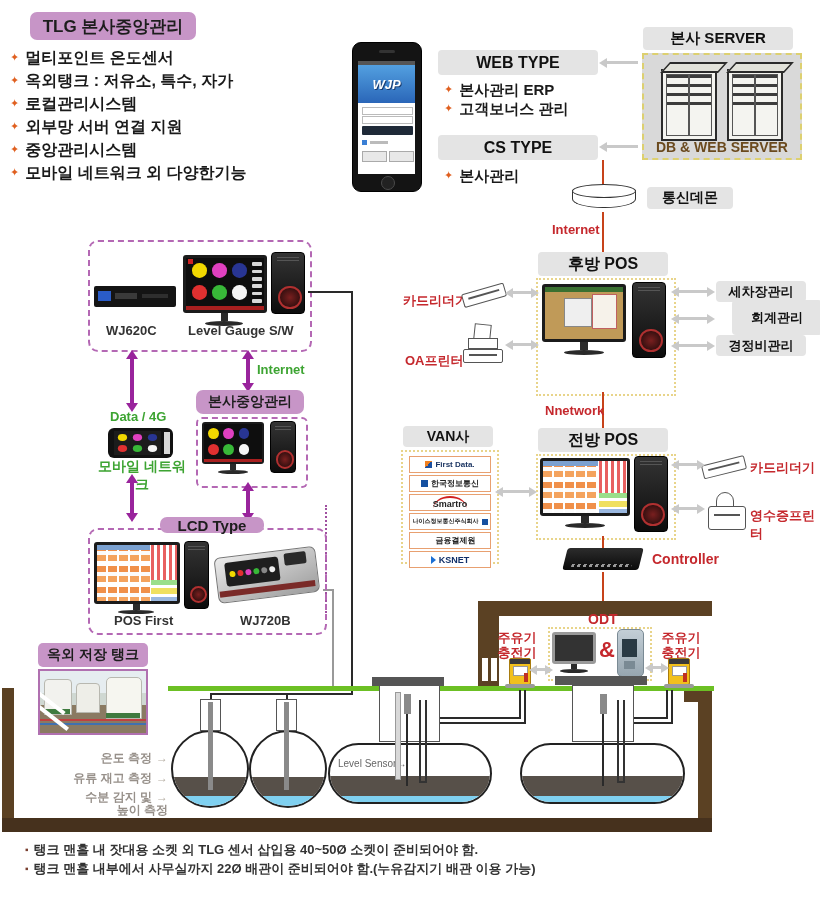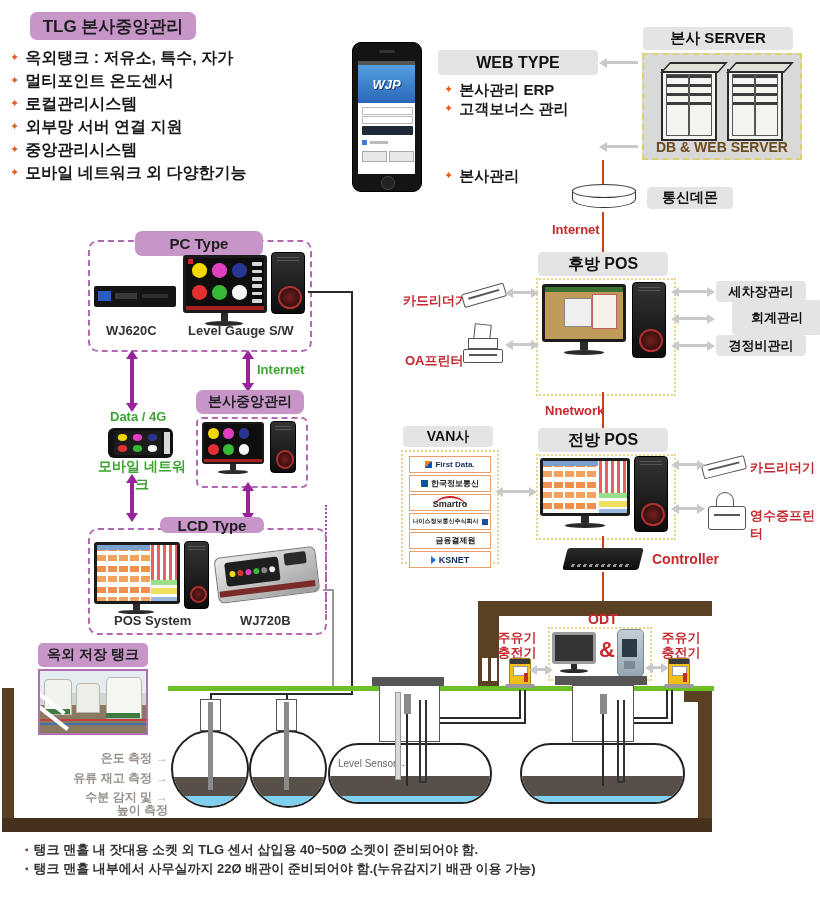--- a/index.html
+++ b/index.html
@@ -82,22 +82,22 @@
 </style>
 </head>
 <body>
 
 <div id="canvas">
 
   <div class="abs hdrP" style="left:30px;top:12px;width:166px;height:28px;font-size:17px;">
       <span>TLG 본사중앙관리</span>
     </div>
   <div class="abs" style="left:10px;top:46px;">
+    <div class="feat"><span class="b">✦</span><span>멀티포인트 온도센서</span></div>
     <div class="feat"><span class="b">✦</span><span>옥외탱크 : 저유소, 특수, 자가</span></div>
-    <div class="feat"><span class="b">✦</span><span>멀티포인트 온도센서</span></div>
     <div class="feat"><span class="b">✦</span><span>로컬관리시스템</span></div>
     <div class="feat"><span class="b">✦</span><span>외부망 서버 연결 지원</span></div>
     <div class="feat"><span class="b">✦</span><span>중앙관리시스템</span></div>
     <div class="feat"><span class="b">✦</span><span>모바일 네트워크 외 다양한기능</span></div>
   </div>
 
   <div class="abs" style="left:352px;top:42px;width:68px;height:148px;background:#141414;border-radius:9px;border:1px solid #000;">
     <div class="abs" style="left:26px;top:7px;width:16px;height:3px;background:#333;border-radius:2px;"></div>
     <div class="abs" style="left:5px;top:18px;width:57px;height:113px;background:#fff;">
       <div class="abs" style="left:0;top:0;width:100%;height:4px;background:#555;"></div>
@@ -113,20 +113,23 @@
       <div class="abs" style="left:31px;top:90px;width:23px;height:9px;background:#e8e8e8;border:1px solid #aaa;"></div>
     </div>
     <div class="abs" style="left:28px;top:133px;width:12px;height:12px;border:1px solid #4a4a4a;border-radius:50%;background:#222;"></div>
   </div>
 
   <div class="abs hdrG" style="left:438px;top:50px;width:160px;height:25px;font-size:16px;">
       <span>WEB TYPE</span>
     </div>
   <div class="abs feat" style="left:444px;top:80px;font-size:15px;line-height:19px;"><span class="b">✦</span><span>본사관리 ERP</span></div>
   <div class="abs feat" style="left:444px;top:99px;font-size:15px;line-height:19px;"><span class="b">✦</span><span>고객보너스 관리</span></div>
+  <div class="abs hdrG" style="left:438px;top:135px;width:160px;height:25px;font-size:16px;">
+      <span>CS TYPE</span>
+    </div>
   <div class="abs feat" style="left:444px;top:166px;font-size:15px;line-height:19px;"><span class="b">✦</span><span>본사관리</span></div>
 
   <div class="abs hdrG" style="left:643px;top:27px;width:150px;height:23px;font-size:15px;">
       <span>본사 SERVER</span>
     </div>
   <div class="abs" style="left:642px;top:53px;width:160px;height:107px;background:#d9d9d9;border:2px dashed #ddd070;box-sizing:border-box;">
     <div class="srv" style="left:17px;top:14px;width:52px;height:68px;">
         <i class="col c1"></i>
         <i class="col c2"></i>
       </div>
@@ -277,23 +280,20 @@
     </div>
 
   <div class="abs redline" style="left:602px;top:536px;height:12px;"></div>
   <div class="abs" style="left:565px;top:548px;width:76px;height:22px;background:linear-gradient(#2c2c2c,#0a0a0a);border-radius:3px;transform:skewX(-14deg);">
     <div class="abs" style="left:10%;bottom:3px;width:80%;height:3px;background:repeating-linear-gradient(90deg,#999 0 3px,transparent 3px 6px);"></div>
   </div>
   <div class="abs tRed" style="left:652px;top:551px;font-size:14px;">Controller</div>
   <div class="abs redline" style="left:602px;top:572px;height:29px;"></div>
 
   <div class="abs dashP" style="left:88px;top:240px;width:220px;height:108px;"></div>
-  <div class="abs hdrP" style="left:135px;top:231px;width:128px;height:25px;font-size:15px;">
-      <span>PC Type</span>
-    </div>
   <div class="abs" style="left:94px;top:286px;width:82px;height:21px;background:#141414;border-radius:2px;">
     <div class="abs" style="left:4px;top:5px;width:13px;height:10px;background:#2a5cc8;"></div>
     <div class="abs" style="left:21px;top:7px;width:22px;height:6px;background:#3a3a3a;"></div>
     <div class="abs" style="left:48px;top:8px;width:26px;height:4px;background:#2e2e2e;"></div>
   </div>
   <div class="mon" style="left:183px;top:255px;width:84px;height:58px;">
     <div class="scr lg">
         <i class="dot"></i>
       <div class="grid">
         <div class="cell">
@@ -420,21 +420,21 @@
       <i style="width:6px;height:6px;border-radius:50%;background:#f2d800;"></i>
         <i style="width:6px;height:6px;border-radius:50%;background:#e03030;"></i>
         <i style="width:6px;height:6px;border-radius:50%;background:#e040c0;"></i>
       <i style="width:6px;height:6px;border-radius:50%;background:#38b838;"></i>
         <i style="width:6px;height:6px;border-radius:50%;background:#888;"></i>
         <i style="width:6px;height:6px;border-radius:50%;background:#eee;"></i>
     </div>
     <div class="abs" style="left:70px;top:8px;width:22px;height:12px;background:#2a2a2a;border-radius:2px;"></div>
     <div class="abs" style="left:2px;top:38px;width:96px;height:6px;background:#7a2a28;"></div>
   </div>
-  <div class="abs" style="left:114px;top:613px;font-size:13px;font-weight:700;color:#333;">POS System</div>
+  <div class="abs" style="left:114px;top:613px;font-size:13px;font-weight:700;color:#333;">POS First</div>
   <div class="abs" style="left:240px;top:613px;font-size:13px;font-weight:700;color:#333;">WJ720B</div>
 
   <div class="abs hdrP" style="left:38px;top:643px;width:110px;height:24px;font-size:14px;border-radius:5px;">
       <span>옥외 저장 탱크</span>
     </div>
   <div class="abs" style="left:38px;top:669px;width:106px;height:62px;border:2px solid #b070b0;overflow:hidden;background:linear-gradient(180deg,#e6edf0 0 35%,#cfd8d2 35% 55%,#8a7a62 55% 100%);">
     <i class="abs" style="left:4px;top:8px;width:26px;height:34px;background:#f2f2ee;border:1px solid #b8b8b0;border-radius:4px 4px 0 0;"></i>
     <i class="abs" style="left:36px;top:12px;width:22px;height:28px;background:#eeeee8;border:1px solid #b8b8b0;border-radius:4px 4px 0 0;"></i>
     <i class="abs" style="left:66px;top:6px;width:34px;height:40px;background:#f6f6f0;border:1px solid #b8b8b0;border-radius:5px 5px 0 0;"></i>
     <i class="abs" style="left:66px;top:42px;width:34px;height:5px;background:#3f7a3f;"></i>

